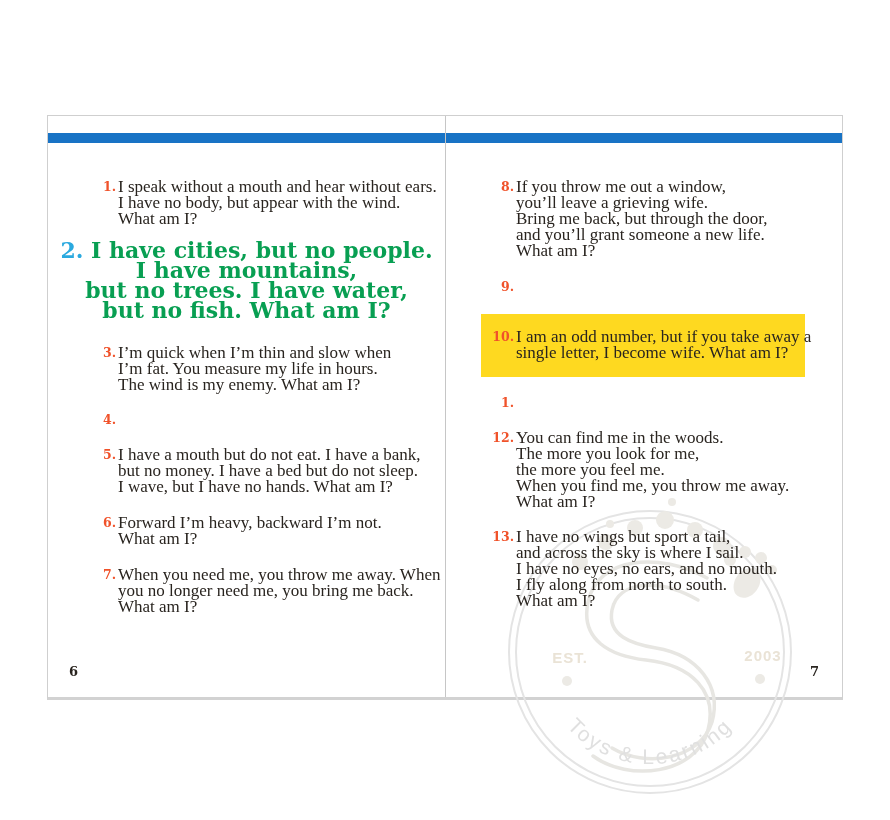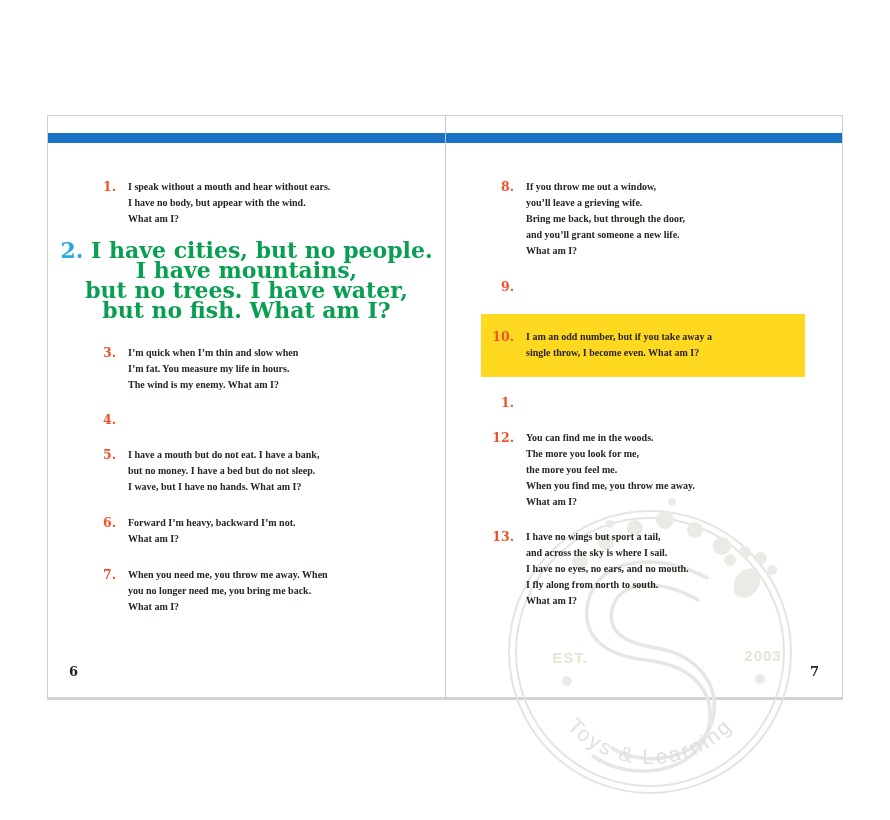--- a/index.html
+++ b/index.html
@@ -17,21 +17,21 @@
   .page{position:absolute;top:0;bottom:0;width:397px;}
   .page-left{left:0;}
   .page-right{left:398px;}
   .page-content{position:relative;z-index:2;padding-top:63px;}
 
   
   .riddle{display:flex;margin-bottom:19px;color:var(--body-text,#29241f);}
   .num{flex:none;width:68px;text-align:right;
        font-family:"DejaVu Serif",serif;font-weight:700;font-size:12.5px;line-height:16px;
        color:var(--number-orange,#f0522a);}
-  .lines{margin-left:12px;white-space:pre;font-weight:700;font-size:10px;line-height:16px;}
+  .lines{margin-left:2px;white-space:pre;font-weight:400;font-size:17px;line-height:16px;}
 
   .mb13{margin-bottom:13px;} .mb20{margin-bottom:20px;} .mb16{margin-bottom:16px;}
 
   
   .feature{position:relative;z-index:2;text-align:center;margin:0 0 25px 0;
            font-family:"DejaVu Serif",serif;font-weight:700;font-size:22px;line-height:20px;
            color:var(--feature-green,#089f52);white-space:pre;}
   .feature .fnum{color:var(--feature-number-blue,#2aa9df);}
 
   
@@ -128,21 +128,21 @@
 What am I?</div>
         </div>
 
         <div class="riddle">
           <div class="num">9.</div>
         </div>
 
         <div class="riddle highlight mb16">
           <div class="num">10.</div>
           <div class="lines">I am an odd number, but if you take away a
-single throw, I become even. What am I?</div>
+single letter, I become wife. What am I?</div>
         </div>
 
         <div class="riddle">
           <div class="num">1.</div>
         </div>
 
         <div class="riddle">
           <div class="num">12.</div>
           <div class="lines">You can find me in the woods.
 The more you look for me,

